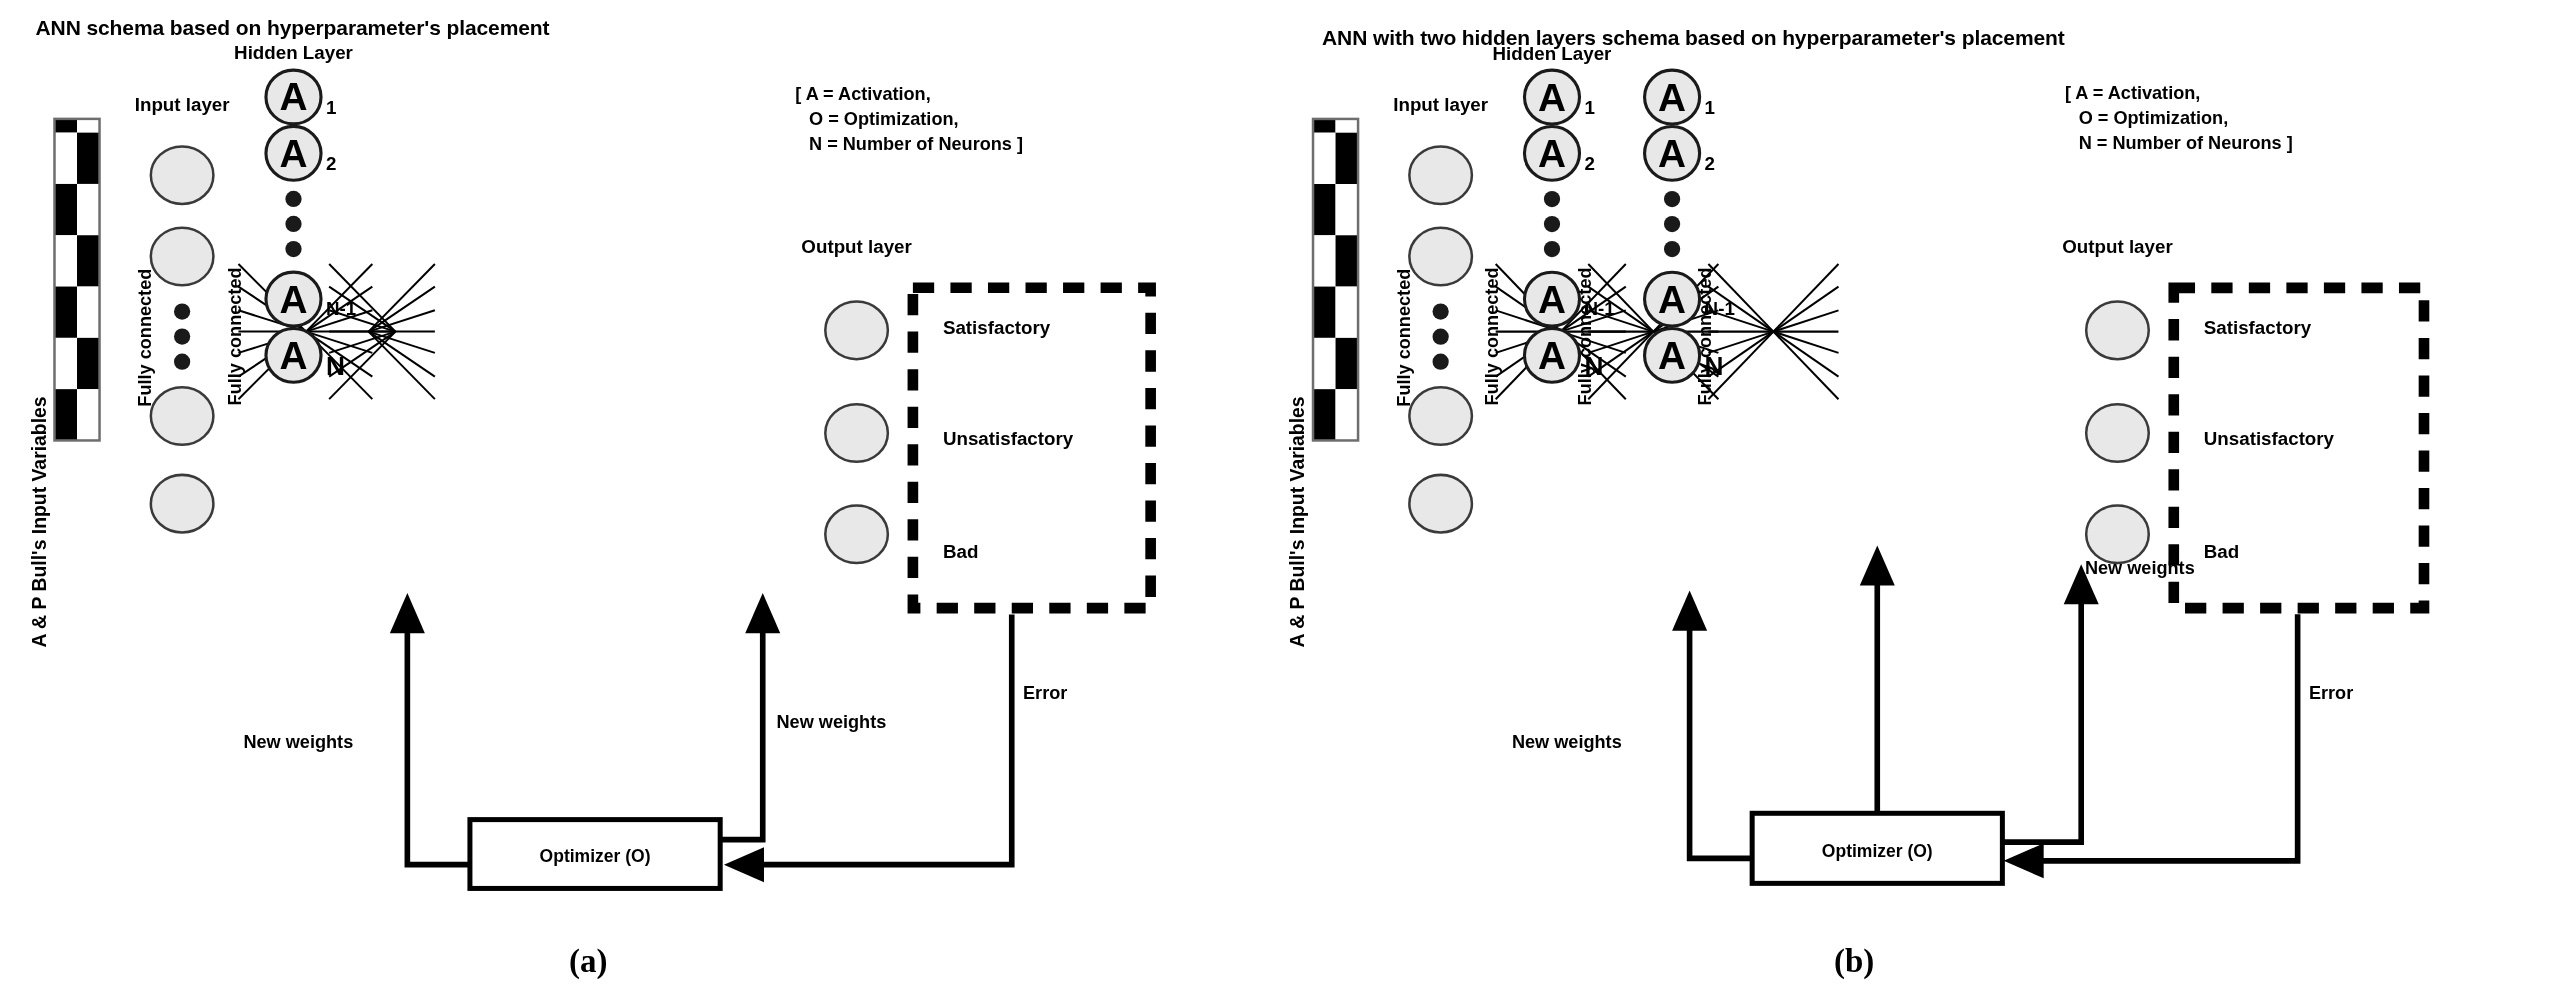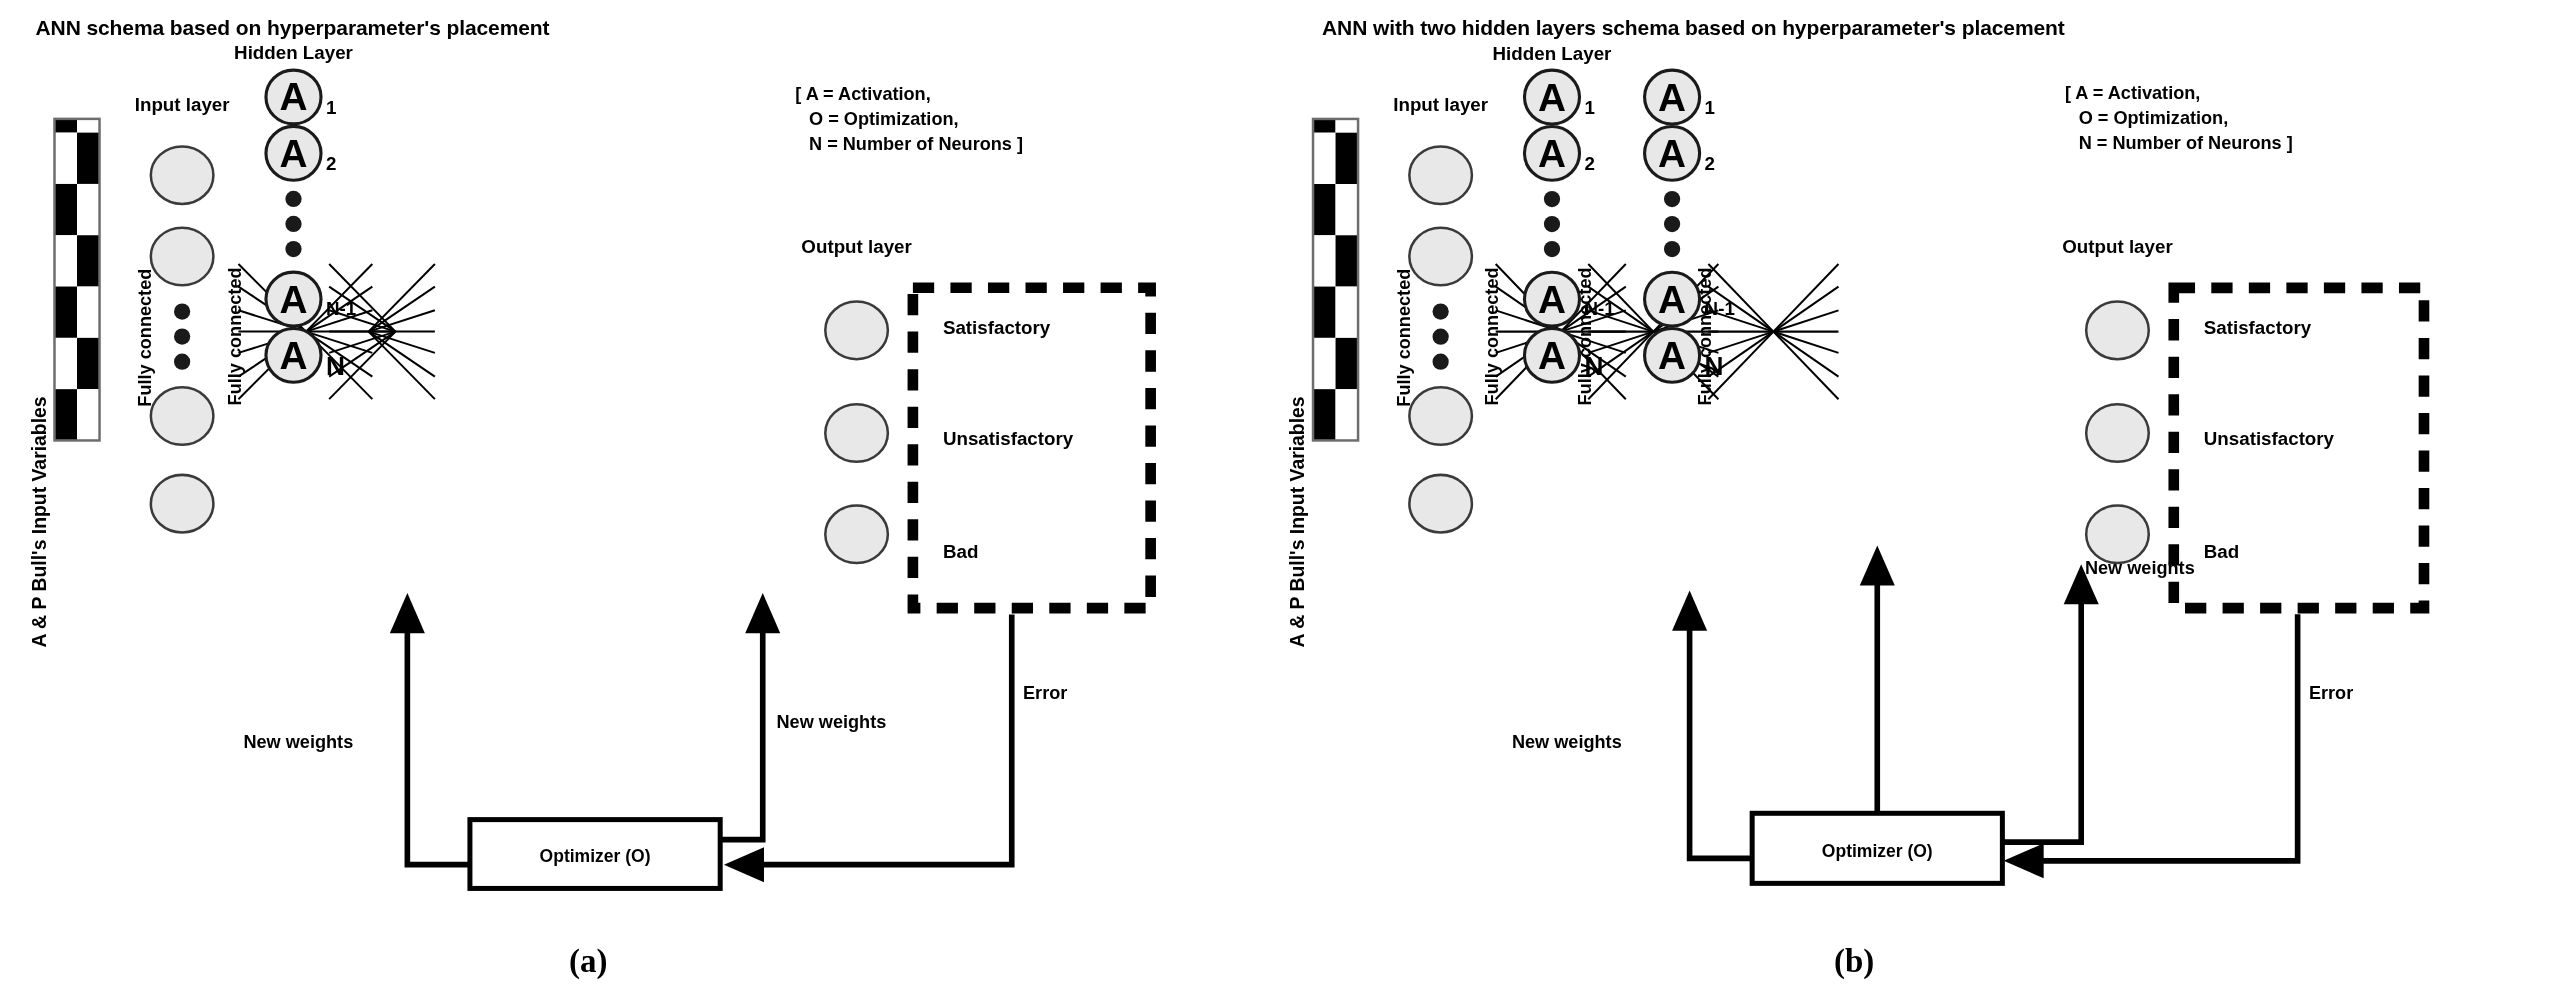--- a/index.html
+++ b/index.html
@@ -14,21 +14,21 @@
   #panel-a{left:18px;width:1283px;}
   #panel-b{left:1283px;width:1293px;}
   .ptitle{
     position:absolute;
     font-weight:bold;
     font-size:21px;
     letter-spacing:-0.1px;
     white-space:nowrap;
   }
   #title-a{left:17.5px;top:16.3px;}
-  #title-b{left:39px;top:16px;}
+  #title-b{left:39px;top:26px;}
   .caption{
     position:absolute;
     font-family:"Liberation Serif", serif;
     font-size:33px;
     font-weight:bold;
     bottom:10px;
   }
   svg{position:absolute;left:0;top:0;overflow:visible;}
   .neuron-plain{fill:#e8e8e8;stroke:#3a3a3a;stroke-width:4;}
   .neuron-act{fill:#e8e8e8;stroke:#1a1a1a;stroke-width:5;}

